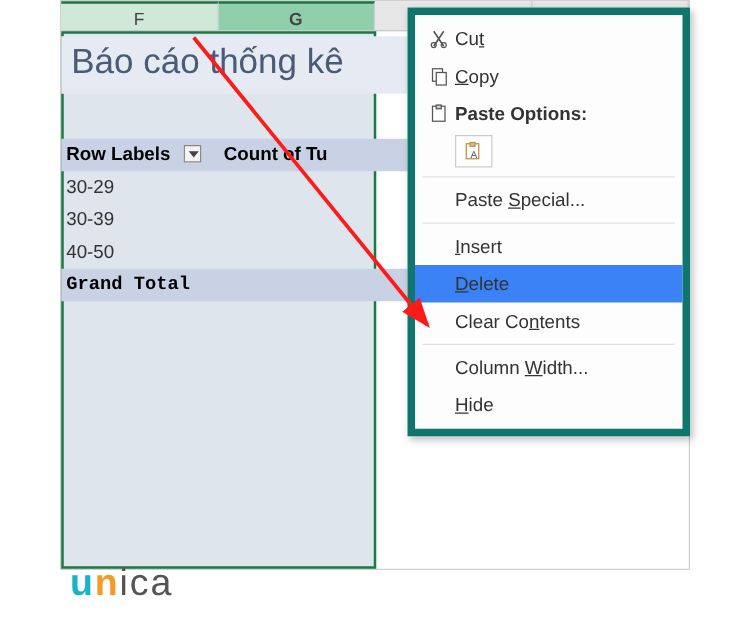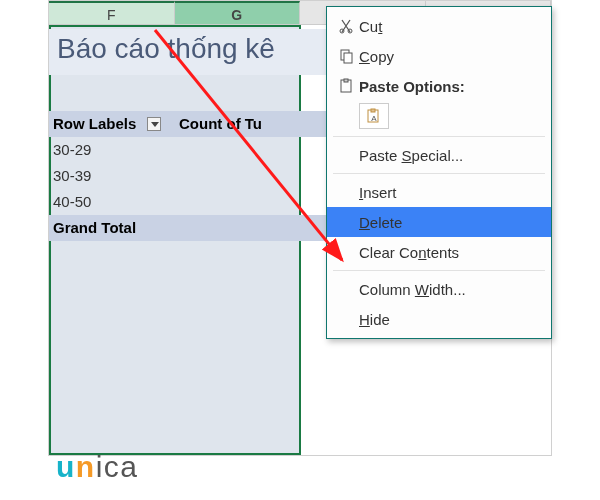--- a/index.html
+++ b/index.html
@@ -83,20 +83,21 @@
   }
   .hdrband {
     background: #c9d2e4;
     font-weight: bold;
     color: #000;
   }
   .grandband {
     background: #c9d2e4;
     font-weight: bold;
     color: #000;
+    font-family: Liberation Mono, monospace;
   }
   .dropbtn {
     display: inline-block;
     width: 14px; height: 14px;
     border: 1px solid #888;
     background: #f4f4f4;
     margin-left: 6px;
     position: relative;
     top: 2px;
   }
@@ -107,21 +108,21 @@
     border-left: 4px solid transparent;
     border-right: 4px solid transparent;
     border-top: 5px solid #444;
   }
   
   .menu {
     position: absolute;
     left: 326px; top: 6px;
     width: 226px;
     background: #fdfdfd;
-    border: 1px solid #0f766e;
+    border: 6px solid #0f766e;
     box-shadow: 2px 3px 6px rgba(0,0,0,0.25);
     padding: 4px 0;
     font-size: 15px;
     color: #333;
   }
   .mi {
     display: flex;
     align-items: center;
     height: 30px;
     padding: 0 10px 0 6px;

